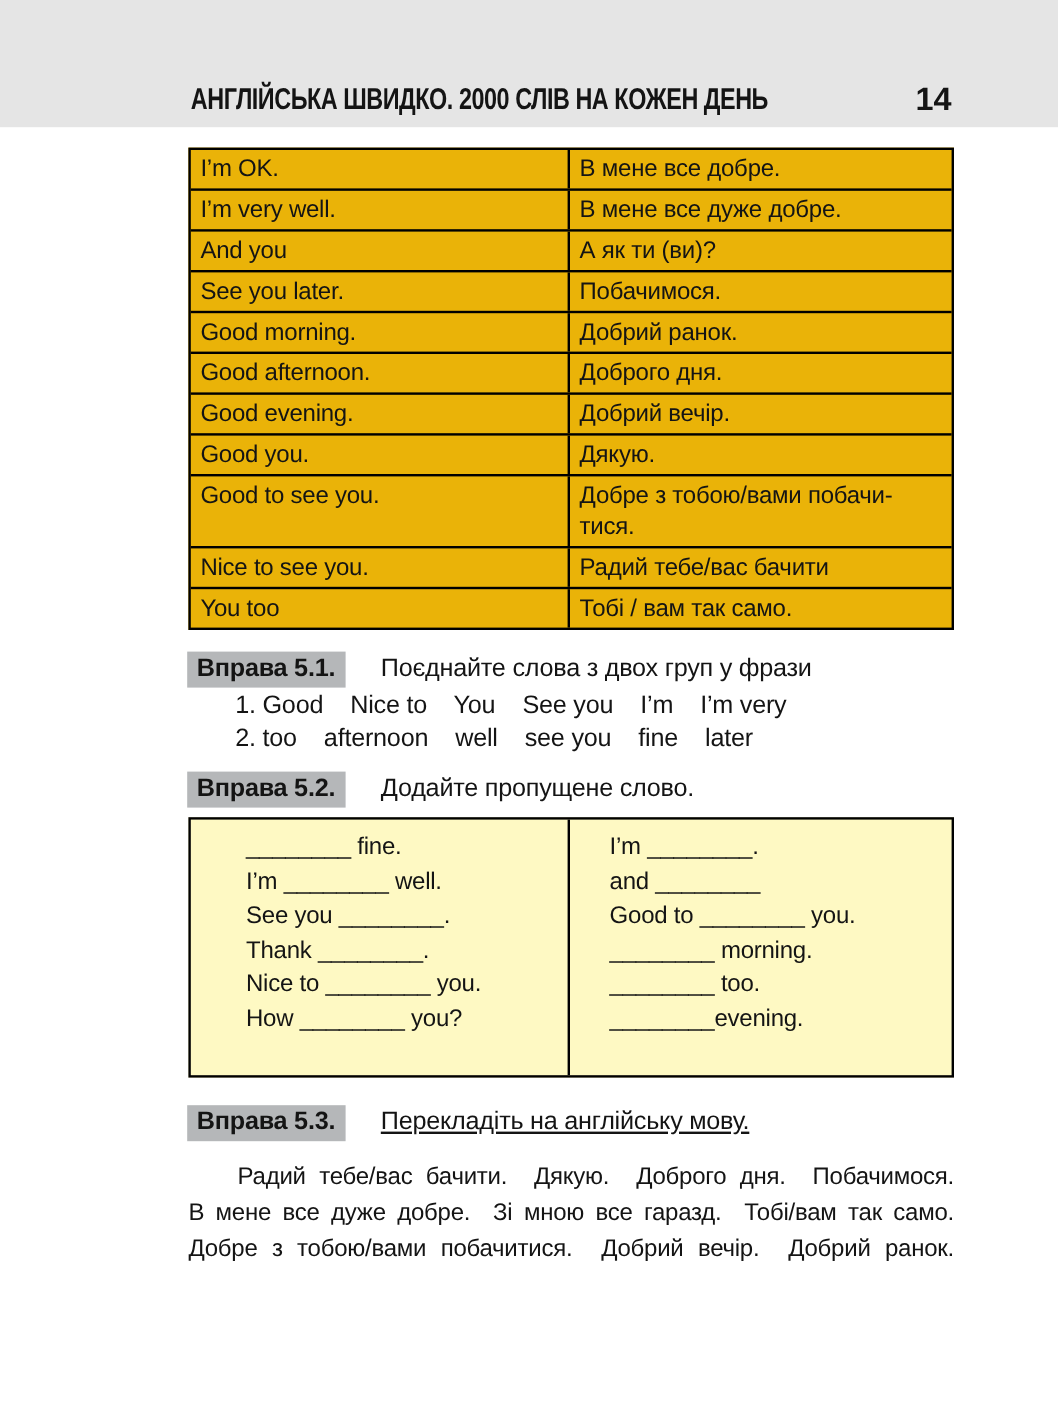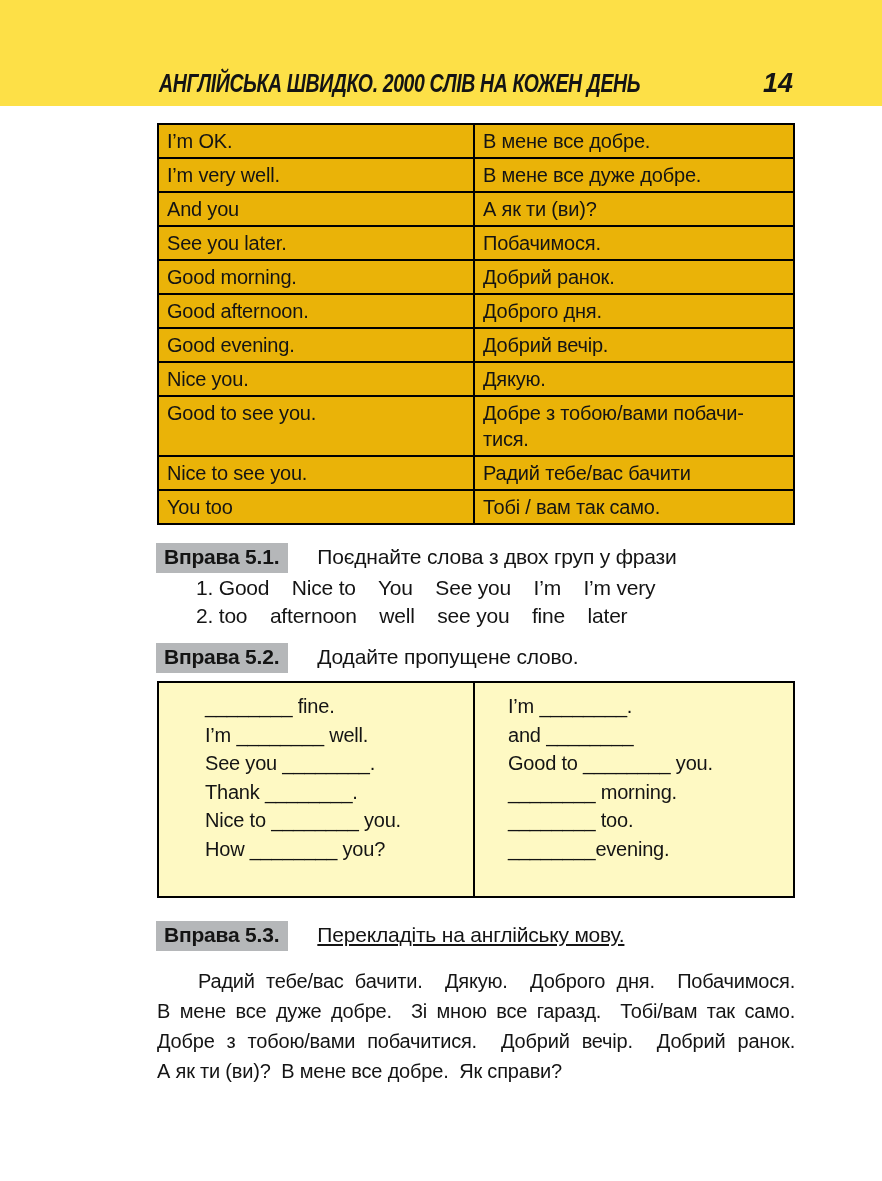--- a/index.html
+++ b/index.html
@@ -1,21 +1,21 @@
 <!DOCTYPE html>
 <html><head>
 <meta charset="utf-8">
 <style>
   html,body { margin:0; padding:0; background:#ffffff; }
   .page {
     position:relative; width:882px; height:1181px; background:#ffffff;
     font-family:"Liberation Sans", sans-serif; color:#141414; overflow:hidden;
   }
   
-  .band { position:absolute; left:0; top:0; width:882px; height:106px; background:#fde047;font-style:italic; }
+  .band { position:absolute; left:0; top:0; width:882px; height:106px; background:#e5e5e5; }
   .band .title {
     position:absolute; left:159px; bottom:8px; font-weight:bold; font-size:25px;
     letter-spacing:-0.5px; white-space:nowrap; transform:scaleX(0.78); transform-origin:left bottom;
   }
   .band .pagenum { position:absolute; right:89px; bottom:7px; font-weight:bold; font-size:27px; }
 
   
   .t1 { position:absolute; left:157px; top:123px; width:638px; border:2px solid #000; box-sizing:border-box; background:#eab308; }
   .t1row { display:grid; grid-template-columns:316px 1fr; }
   .t1row + .t1row { border-top:2px solid #000; }
@@ -78,21 +78,21 @@
     </div>
     <div class="t1row">
       <div class="c en">Good afternoon.</div>
       <div class="c uk">Доброго дня.</div>
     </div>
     <div class="t1row">
       <div class="c en">Good evening.</div>
       <div class="c uk">Добрий вечір.</div>
     </div>
     <div class="t1row">
-      <div class="c en">Nice you.</div>
+      <div class="c en">Good you.</div>
       <div class="c uk">Дякую.</div>
     </div>
     <div class="t1row">
       <div class="c en">Good to see you.</div>
       <div class="c uk">Добре з тобою/вами побачи-
 тися.</div>
     </div>
     <div class="t1row">
       <div class="c en">Nice to see you.</div>
       <div class="c uk">Радий тебе/вас бачити</div>
@@ -135,16 +135,15 @@
   </div>
 
   <div class="exhead ex53">
     <span class="exlabel">Вправа 5.3.</span><span class="exinstr">Перекладіть на англійську мову.</span>
   </div>
 
   <div class="para">
     <div class="pline just indent">Радий тебе/вас бачити.&nbsp; Дякую.&nbsp; Доброго дня.&nbsp; Побачимося.</div>
     <div class="pline just">В мене все дуже добре.&nbsp; Зі мною все гаразд.&nbsp; Тобі/вам так само.</div>
     <div class="pline just">Добре з тобою/вами побачитися.&nbsp; Добрий вечір.&nbsp; Добрий ранок.</div>
-    <div class="pline">А як ти (ви)?&nbsp; В мене все добре.&nbsp; Як справи?</div>
   </div>
 
 </div>
 
 </body></html>

